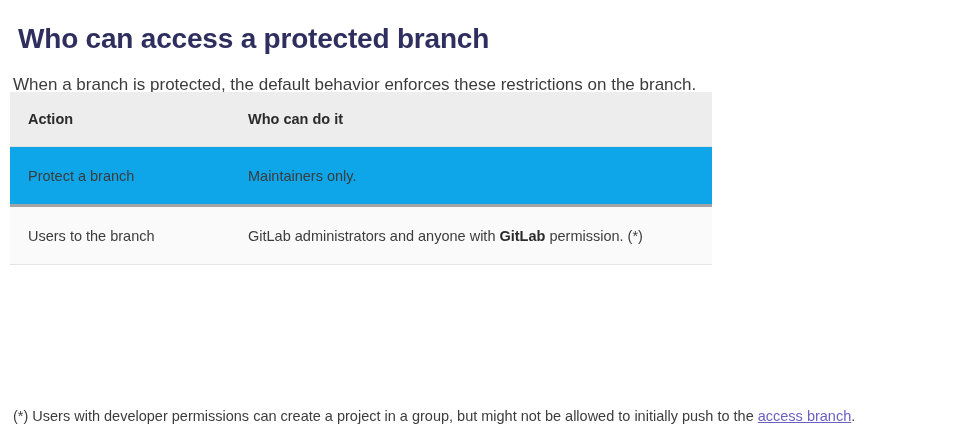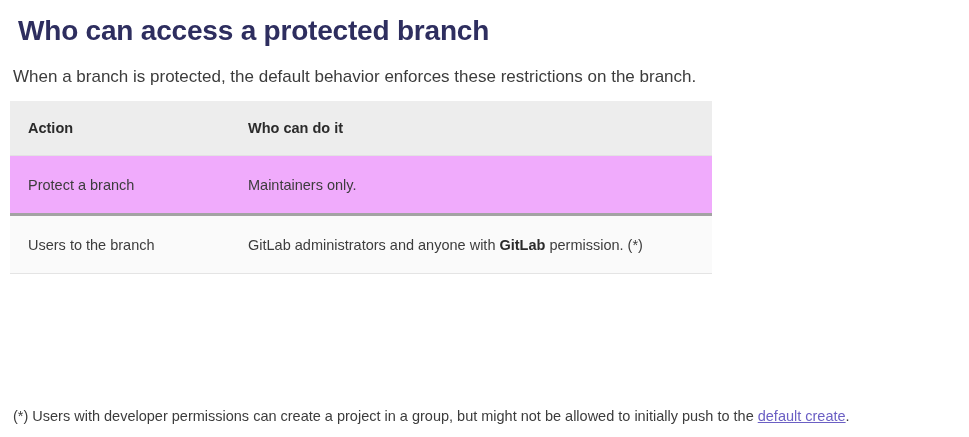--- a/index.html
+++ b/index.html
@@ -15,21 +15,21 @@
     font-family: "Liberation Sans", sans-serif;
     color: #3c3c3c;
     -webkit-font-smoothing: antialiased;
   }
 
   .page {
     position: relative;
     width: 969px;
     height: 437px;
     box-sizing: border-box;
-    padding: 8px 10px;
+    padding: 16px 10px;
   }
 
   
   .page-title {
     margin: 0;
     padding: 6px 0 0 8px;
     font-size: 28px;
     line-height: 34px;
     font-weight: bold;
     letter-spacing: -0.2px;
@@ -42,26 +42,26 @@
     padding: 19px 0 0 3px;
     font-size: 17px;
     line-height: 20px;
     color: #3c3c3c;
   }
 
   
   .access-table {
     position: absolute;
     left: 10px;
-    top: 101px;
+    top: 92px;
     width: 702px;
     border-collapse: collapse;
     table-layout: fixed;
     font-size: 14.5px;
-    background: #f0abfc;
+    background: #0ea5e9;
   }
   .access-table col.col-action  { width: 228px; }
   .access-table col.col-who     { width: 474px; }
 
   .access-table thead th {
     background: #ededed;
     text-align: left;
     font-weight: bold;
     color: #2b2b2b;
     padding: 0 0 0 18px;
@@ -139,15 +139,15 @@
       <tr class="stripe">
         <td class="action">Users to the branch</td>
         <td class="who"><span>GitLab administrators and anyone with </span><strong class="emph">GitLab</strong><span> permission. (*)</span></td>
       </tr>
 
 
 
     </tbody>
   </table>
 
-  <p class="footnote"><span>(*) Users with developer permissions can create a project in a group, but might not be allowed to initially push to the </span><a class="doclink" href="#">default create</a><span>.</span></p>
+  <p class="footnote"><span>(*) Users with developer permissions can create a project in a group, but might not be allowed to initially push to the </span><a class="doclink" href="#">access branch</a><span>.</span></p>
 
 </div>
 
 </body></html>

